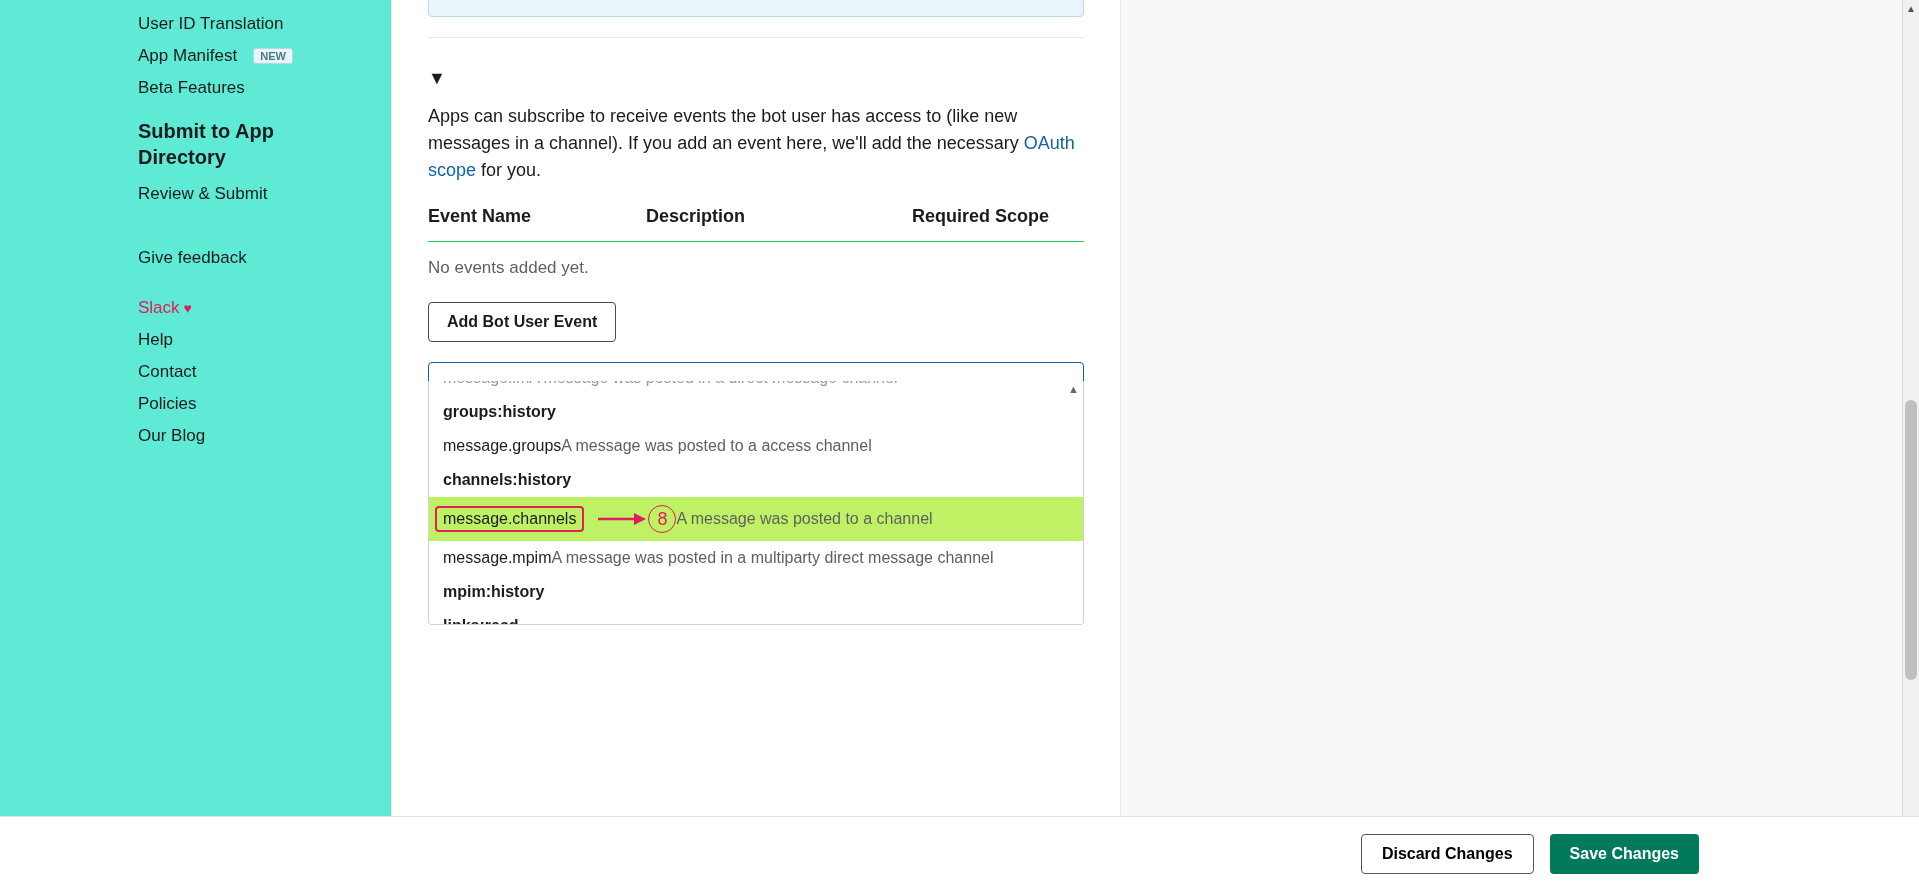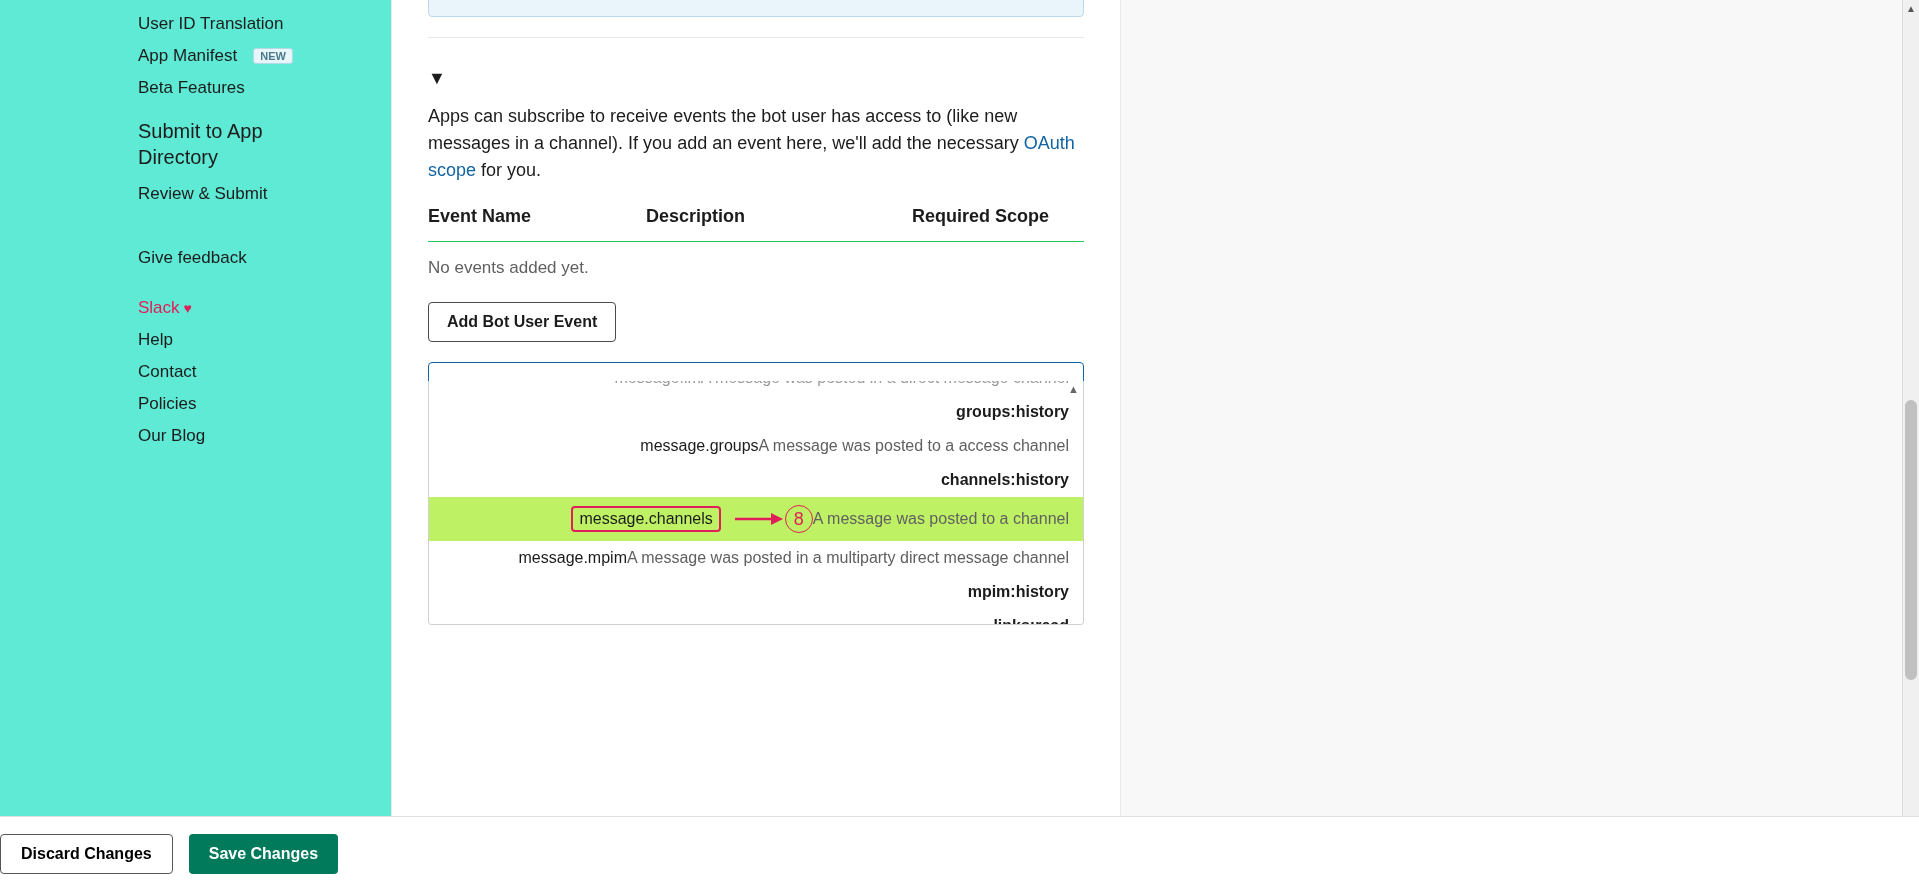--- a/index.html
+++ b/index.html
@@ -38,21 +38,21 @@
   background: #e8f5fa;
   border: 1px solid #b3d9e8;
   color: #4a7a8a;
   font-size: 11px;
   font-weight: 600;
   padding: 1px 6px;
   border-radius: 3px;
 }
 .sidebar-section-header {
   font-size: 20px;
-  font-weight: 400;
+  font-weight: 700;
   padding: 14px 0 8px 0;
   max-width: 180px;
   line-height: 1.3;
 }
 .sidebar-link {
   font-size: 17px;
   color: #1d1c1d;
   padding: 6px 0;
   cursor: pointer;
 }
@@ -168,21 +168,21 @@
   background: white;
   border: 1px solid #d0d0d0;
   border-top: none;
   border-radius: 0 0 4px 4px;
   z-index: 100;
   max-height: 244px;
   overflow-y: auto;
 }
 .dropdown-item {
   display: flex;
-  justify-content: flex-end;
+  justify-content: flex-start;
   align-items: center;
   padding: 8px 14px;
   cursor: pointer;
   font-size: 16px;
 }
 .dropdown-item.section-label {
   font-weight: 800;
   cursor: default;
 }
 .dropdown-item .item-name {
@@ -244,21 +244,21 @@
 }
 .bottom-bar {
   position: absolute;
   bottom: 0;
   left: 0;
   right: 0;
   height: 74px;
   background: white;
   border-top: 1px solid #e0e0e0;
   display: flex;
-  justify-content: flex-start;
+  justify-content: flex-end;
   align-items: center;
   padding-right: 220px;
   gap: 16px;
   z-index: 200;
 }
 .discard-btn {
   background: white;
   border: 1px solid #555;
   border-radius: 4px;
   padding: 10px 20px;

